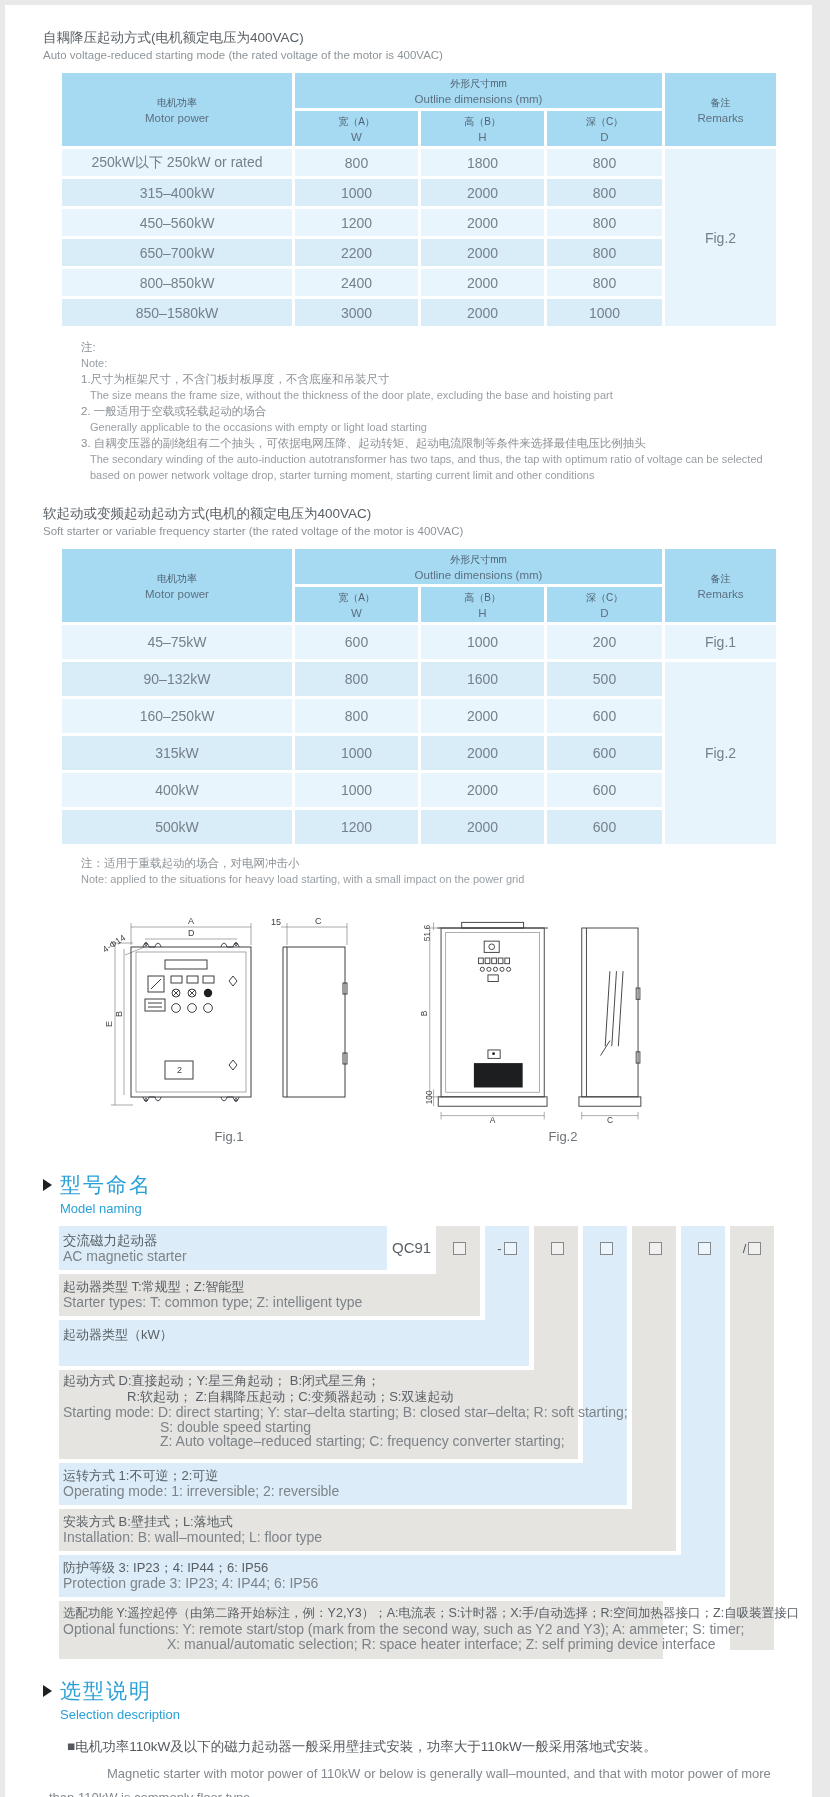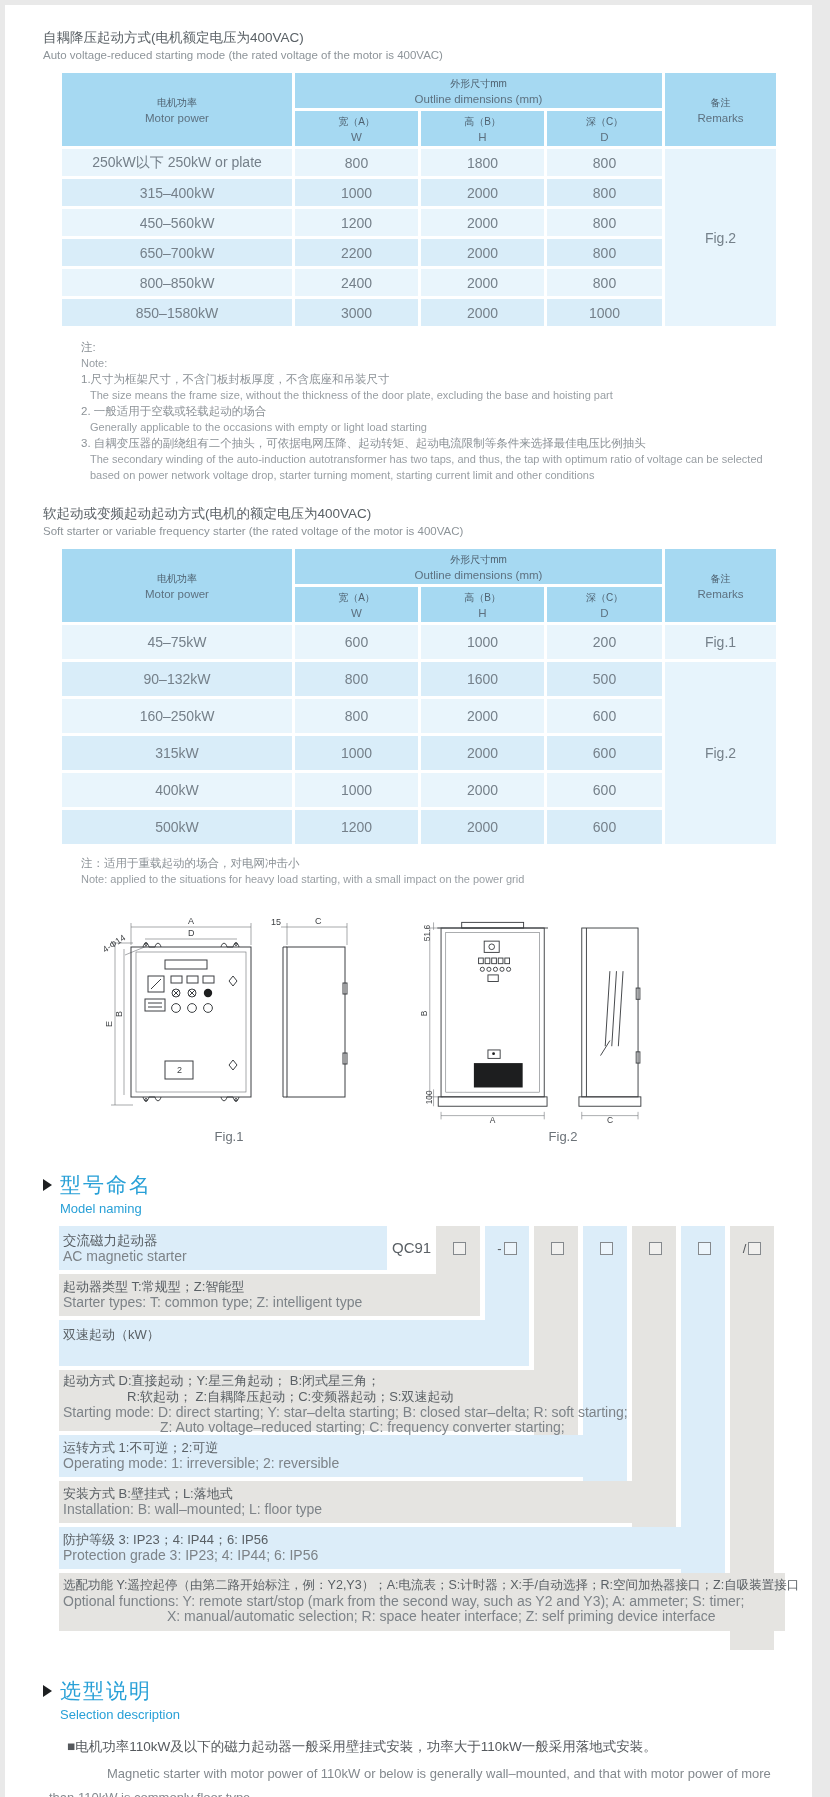--- a/index.html
+++ b/index.html
@@ -112,21 +112,21 @@
             <span class="hd-en">H</span>
           </th>
         <th>
             <span class="hd-cn">深（C）</span>
             <span class="hd-en">D</span>
           </th>
       </tr>
     </thead>
     <tbody>
       <tr class="rowA">
-        <td>250kW以下 250kW or plate</td>
+        <td>250kW以下 250kW or rated</td>
         <td>800</td>
         <td>1800</td>
         <td>800</td>
         <td rowspan="6" class="remark-merged">Fig.2</td>
       </tr>
       <tr class="rowB">
         <td>315–400kW</td>
         <td>1000</td>
         <td>2000</td>
         <td>800</td>
@@ -456,42 +456,42 @@
 
     <div class="n-row band-blue r0">
       <div class="n-cn">交流磁力起动器</div>
       <div class="n-en">AC magnetic starter</div>
     </div>
     <div class="n-row band-gray" style="width:421px;height:42px">
       <div class="n-cn">起动器类型 T:常规型；Z:智能型</div>
       <div class="n-en">Starter types: T: common type; Z: intelligent type</div>
     </div>
     <div class="n-row band-blue" style="width:470px;height:46px;padding-top:6px">
-      <div class="n-cn">双速起动（kW）</div>
-    </div>
-    <div class="n-row band-gray" style="width:519px;height:61px;padding-top:3px">
+      <div class="n-cn">起动器类型（kW）</div>
+    </div>
+    <div class="n-row band-gray" style="width:519px;height:89px;padding-top:3px">
       <div class="n-cn" style="line-height:16px">起动方式 D:直接起动；Y:星三角起动；  B:闭式星三角；</div>
       <div class="n-cn ind-cn" style="line-height:16px">R:软起动；  Z:自耦降压起动；C:变频器起动；S:双速起动</div>
       <div class="n-en" style="line-height:14.5px">Starting mode: D: direct starting; Y: star–delta starting; B: closed star–delta; R: soft starting;</div>
+      <div class="n-en ind-en" style="line-height:14.5px">S: double speed starting</div>
       <div class="n-en ind-en" style="line-height:14.5px">Z: Auto voltage–reduced starting; C: frequency converter starting;</div>
-      <div class="n-en ind-en" style="line-height:14.5px">S: double speed starting</div>
     </div>
     <div class="n-row band-blue" style="width:568px;height:42px">
       <div class="n-cn">运转方式 1:不可逆；2:可逆</div>
       <div class="n-en">Operating mode: 1: irreversible; 2: reversible</div>
     </div>
     <div class="n-row band-gray" style="width:617px;height:42px">
       <div class="n-cn">安装方式 B:壁挂式；L:落地式</div>
       <div class="n-en">Installation: B: wall–mounted;  L: floor type</div>
     </div>
     <div class="n-row band-blue" style="width:666px;height:42px">
       <div class="n-cn">防护等级 3: IP23；4: IP44；6: IP56</div>
       <div class="n-en">Protection grade  3: IP23;  4: IP44;  6: IP56</div>
     </div>
-    <div class="n-row band-gray" style="width:726px;height:58px">
+    <div class="n-row band-gray" style="width:604px;height:58px">
       <div class="n-cn" style="font-size:12.5px">选配功能 Y:遥控起停（由第二路开始标注，例：Y2,Y3）；A:电流表；S:计时器；X:手/自动选择；R:空间加热器接口；Z:自吸装置接口</div>
       <div class="n-en">Optional functions: Y: remote start/stop (mark from the second way, such as Y2 and Y3); A: ammeter; S: timer;</div>
       <div class="n-en ind-en" style="padding-left:104px">X: manual/automatic selection; R: space heater interface; Z: self priming device interface</div>
     </div>
   </div>
 
   <div class="h-block" style="margin-top:26px">
     <div class="h-main">
       <span class="h-arrow"></span>
       <span class="h-cn">选型说明</span>

